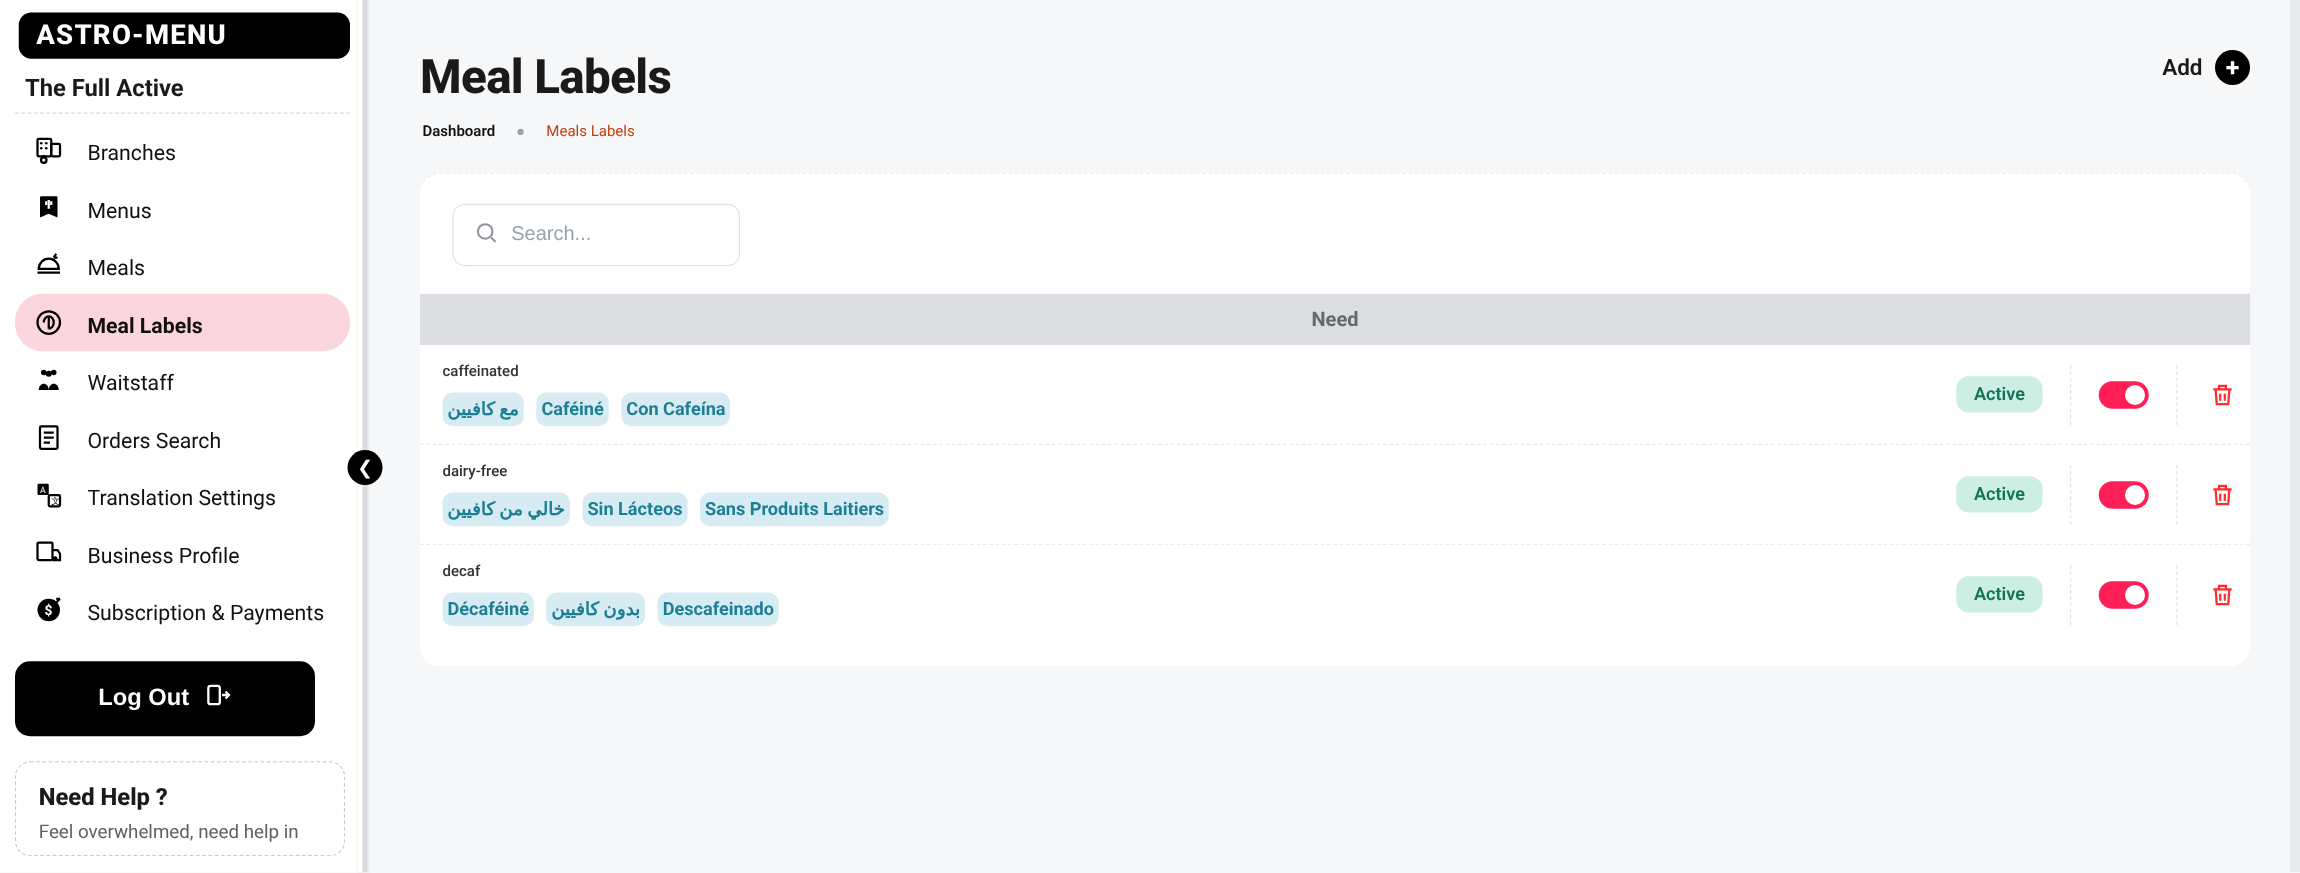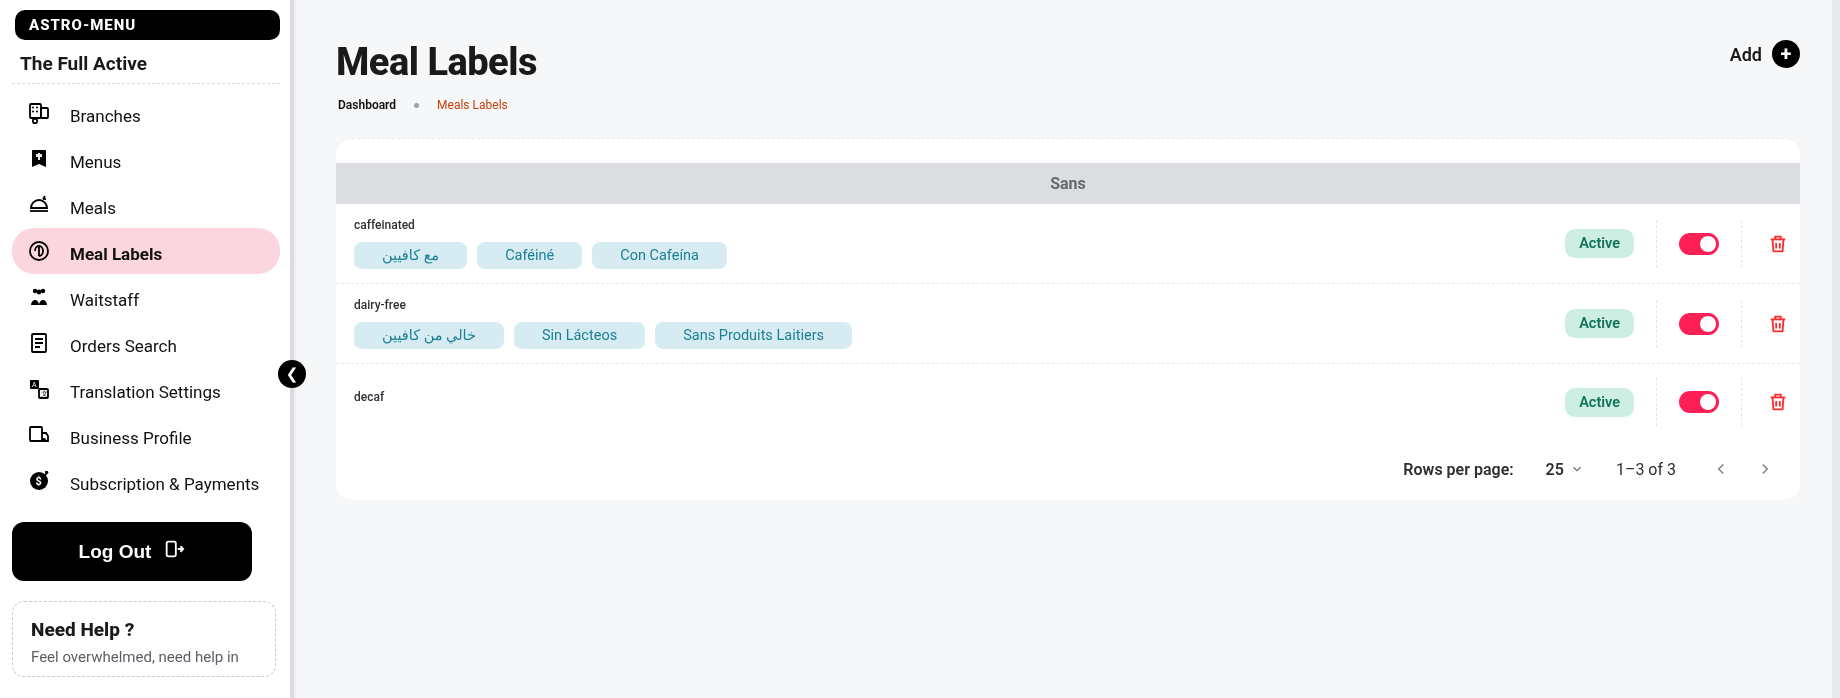--- a/index.html
+++ b/index.html
@@ -25,21 +25,21 @@
     flex-shrink: 0;
   }
   .logo-badge {
     display: inline-block;
     background: #000;
     color: #fff;
     font-weight: 800;
     letter-spacing: 1px;
     padding: 6px 14px;
     border-radius: 10px;
-    font-size: 15px;
+    font-size: 22px;
     margin-left: 3px;
   }
   .package-name {
     font-weight: 700;
     font-size: 19px;
     margin: 12px 0 8px 8px;
   }
   .sidebar-sep { border: none; border-top: 1px dashed #d9d9df; margin: 0 0 6px 0; }
 
   .nav { display: flex; flex-direction: column; gap: 0; }
@@ -176,24 +176,24 @@
     padding: 14px 0 14px 18px;
     border-bottom: 1px dashed #e9eaee;
   }
   .row:last-of-type { border-bottom: none; justify-content: space-between; }
   .row-main { flex: 1; }
   .row-title { font-size: 12px; color: #2f3136; margin-bottom: 10px; font-weight: 500; }
   .chips { display: flex; gap: 10px; flex-wrap: wrap; }
   .chip {
     background: #d7ecf2;
     color: #1c7f94;
-    padding: 5px 28px;
+    padding: 5px 4px;
     border-radius: 8px;
     font-size: 14.5px;
-    font-weight: 400;
+    font-weight: 700;
   }
 
   .row-right { display: flex; align-items: center; gap: 0; padding-right: 8px; }
   .status-pill {
     background: #cdeee2;
     color: #11735a;
     font-weight: 600;
     font-size: 14.5px;
     padding: 6px 14px;
     border-radius: 10px;
@@ -395,22 +395,33 @@
       </div>
     </div>
 
     <div class="breadcrumbs">
       <span class="crumb-link">Dashboard</span>
       <span class="crumb-sep"></span>
       <span class="crumb-current">Meals Labels</span>
     </div>
 
     <section class="content-card">
-
-      <div class="table-head">Sans</div>
+      <div class="search-wrap">
+        <div class="search-box">
+          <span>
+            <svg viewBox="0 0 24 24">
+                <circle cx="11" cy="11" r="7"></circle>
+                <path d="M21 21l-4.3-4.3"></path>
+              </svg>
+          </span>
+          <input class="search-input" type="text" placeholder="Search..." style="">
+        </div>
+      </div>
+
+      <div class="table-head">Need</div>
 
       <div id="rows">
           <div class="row">
             <div class="row-main">
               <div class="row-title">caffeinated</div>
               <div class="chips">
                 <span class="chip">مع كافيين</span>
                 <span class="chip">Caféiné</span>
                 <span class="chip">Con Cafeína</span>
               </div>
@@ -454,57 +465,40 @@
                   <path d="M9 7V4h6v3"></path>
                   <path d="M6 7l1 13h10l1-13"></path>
                   <path d="M10 11v6M14 11v6"></path>
                 </svg>
               </button>
             </div>
           </div>
           <div class="row">
             <div class="row-main">
               <div class="row-title">decaf</div>
+              <div class="chips">
+                <span class="chip">Décaféiné</span>
+                <span class="chip">بدون كافيين</span>
+                <span class="chip">Descafeinado</span>
+              </div>
             </div>
             <div class="row-right">
               <span class="status-pill">Active</span>
               <span class="cell-sep"></span>
               <button class="toggle">
                 <span class="knob"></span>
               </button>
               <span class="cell-sep"></span>
               <button class="trash-btn">
                 <svg viewBox="0 0 24 24">
                   <path d="M4 7h16"></path>
                   <path d="M9 7V4h6v3"></path>
                   <path d="M6 7l1 13h10l1-13"></path>
                   <path d="M10 11v6M14 11v6"></path>
                 </svg>
               </button>
             </div>
           </div>
         </div>
 
-      <div class="pagination">
-        <span class="rpp">Rows per page:</span>
-        <span class="rpp-select">
-          <span>25</span>
-          <svg class="chev" viewBox="0 0 24 24">
-              <path d="M6 9l6 6 6-6"></path>
-            </svg>
-        </span>
-        <span>1–3 of 3</span>
-        <span class="page-nav">
-          <button class="page-btn">
-            <svg viewBox="0 0 24 24">
-                <path d="M15 6l-6 6 6 6"></path>
-              </svg>
-          </button>
-          <button class="page-btn">
-            <svg viewBox="0 0 24 24">
-                <path d="M9 6l6 6-6 6"></path>
-              </svg>
-          </button>
-        </span>
-      </div>
     </section>
   </main>
 </div>
 
 </body></html>

